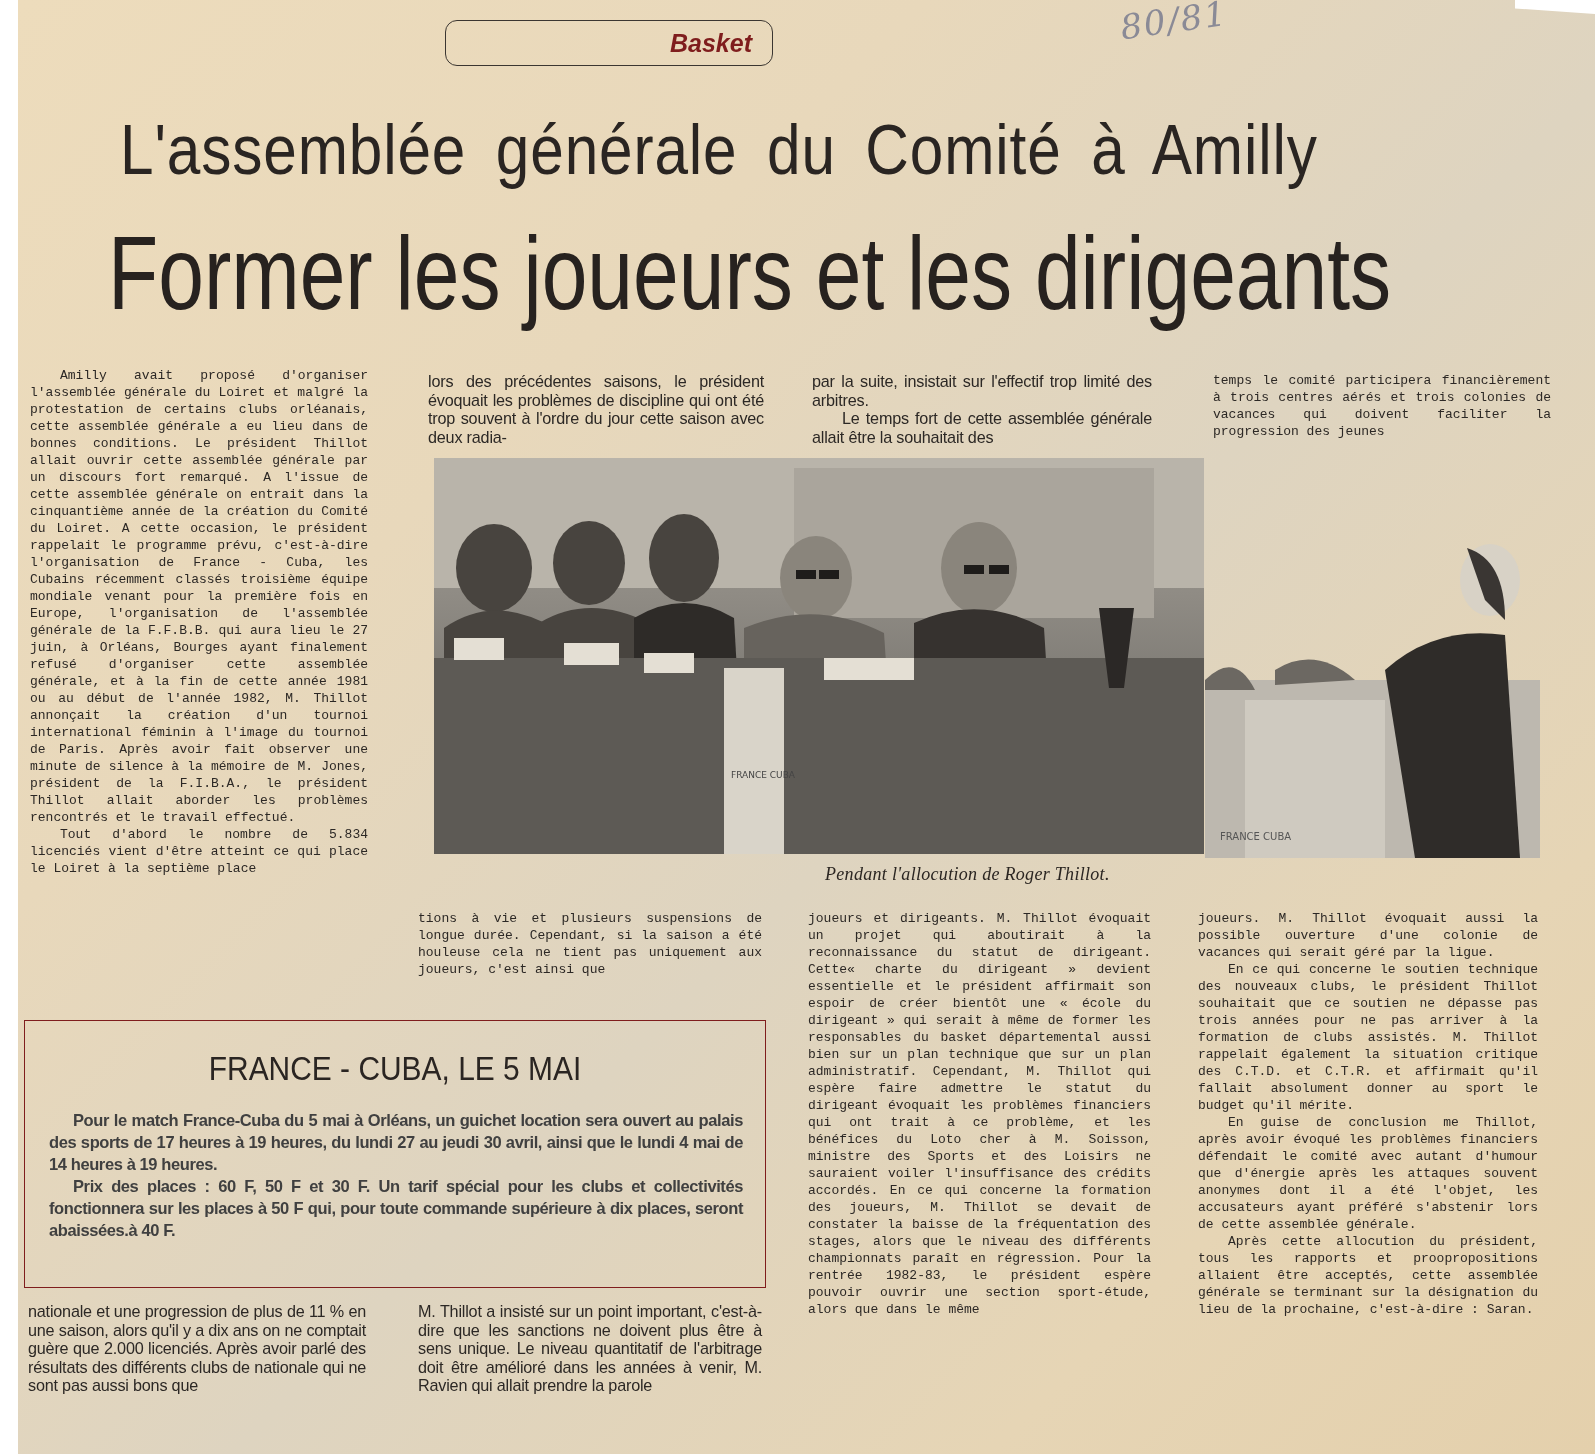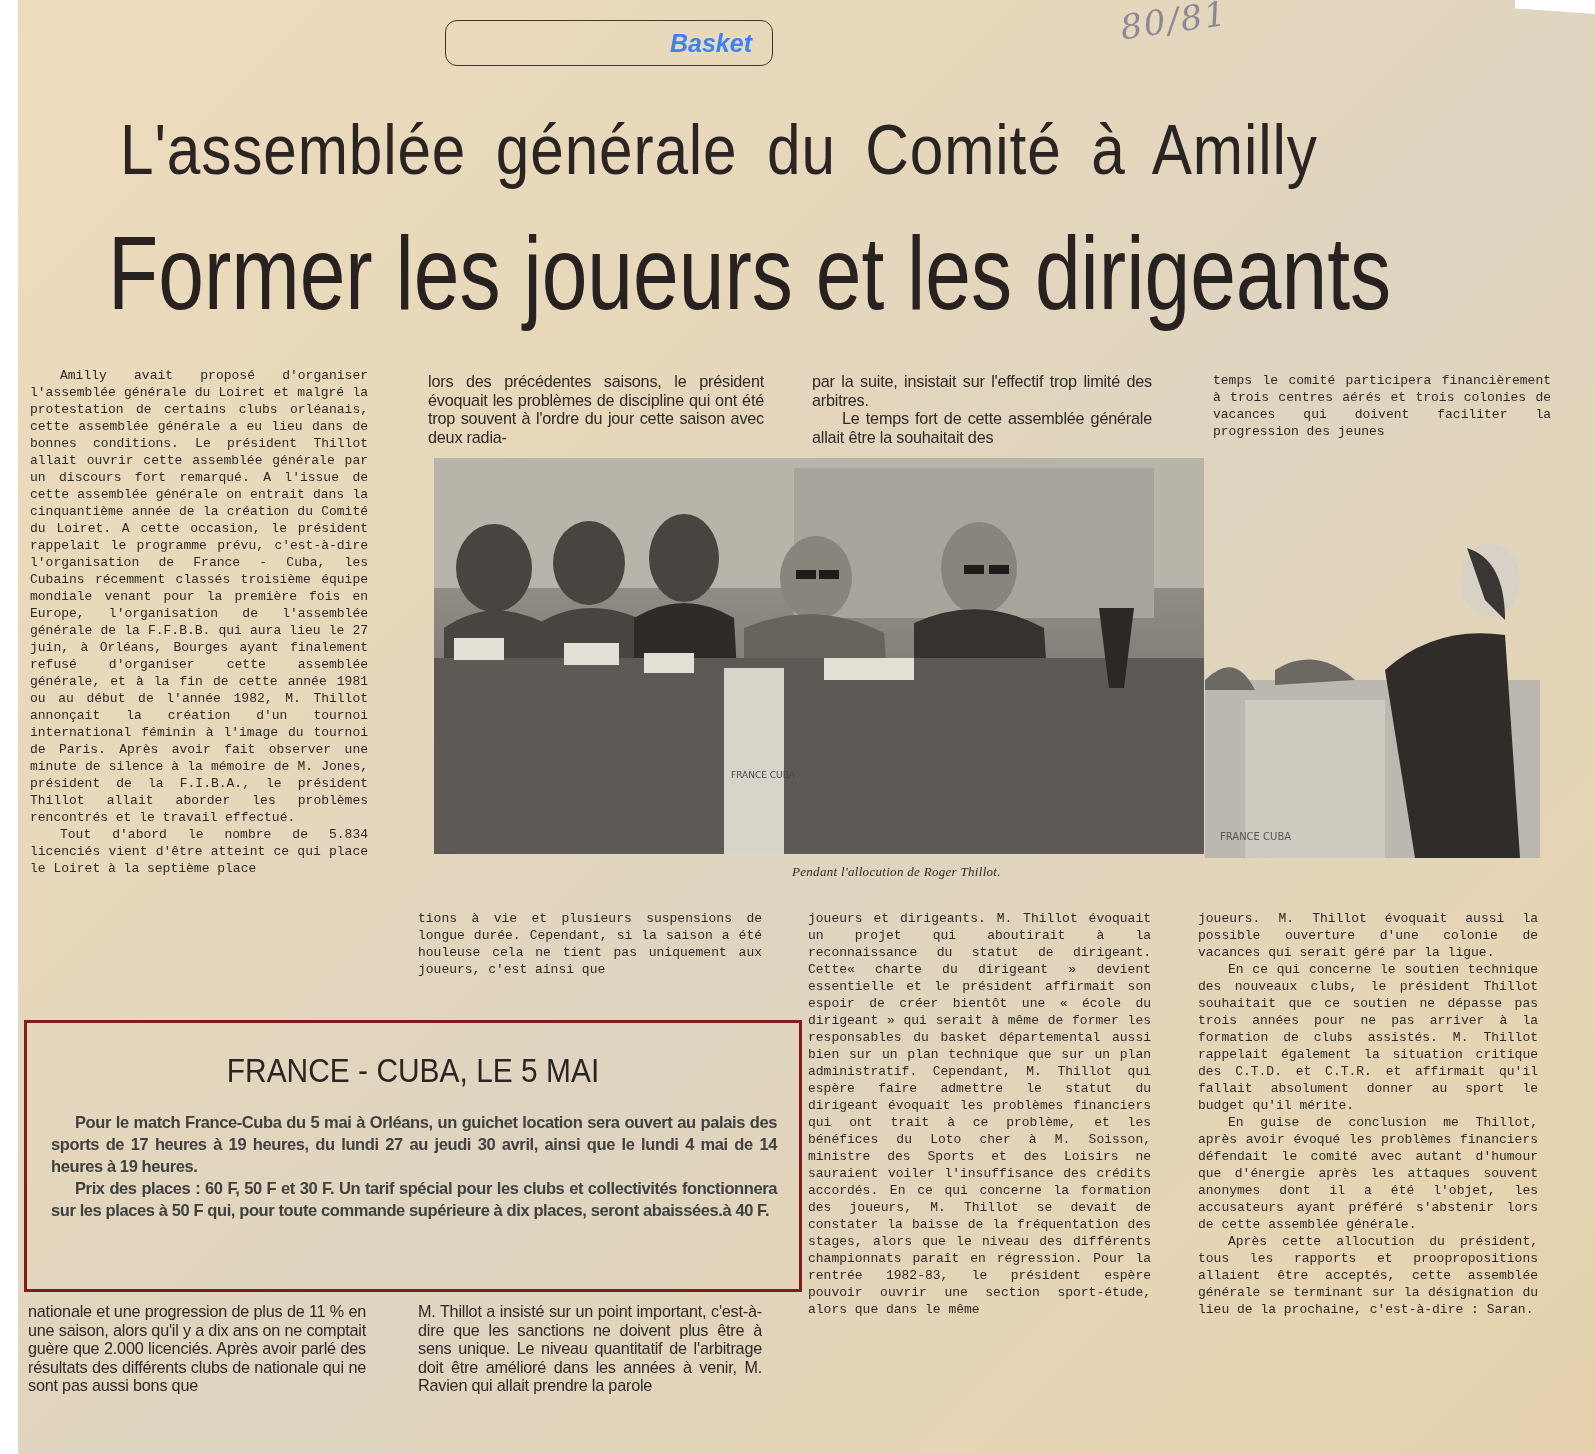--- a/index.html
+++ b/index.html
@@ -3,31 +3,31 @@
 <meta charset="utf-8">
 <style>
   html, body { margin:0; padding:0; }
   body { width:1595px; height:1454px; position:relative; overflow:hidden;
     background:#fff; font-family:"DejaVu Sans", sans-serif; color:#2b2724; }
   .paper { position:absolute; left:18px; top:0; width:1577px; height:1454px;
     background: linear-gradient(135deg,#eddcbc 0%,#e8d8bb 30%,#ded4c0 55%,#e6d5b5 80%,#e4d0ac 100%); }
   .torn-right { position:absolute; right:0; top:0; width:80px; height:14px; background:#fff; transform:skewY(4deg); transform-origin:right top; }
   .handnote { position:absolute; left:1120px; top:0px; font-family:"DejaVu Serif", serif; font-style:italic; font-size:34px; color:#8a8a96; transform:rotate(-8deg); letter-spacing:2px; }
   .section-tag { position:absolute; left:445px; top:20px; width:326px; height:44px; border:1.5px solid #3b3631; border-radius:12px; }
-  .section-tag span { position:absolute; right:20px; top:8px; font-family:"Liberation Sans", sans-serif; font-weight:bold; font-style:italic; font-size:25px; color:#3b82f6; }
+  .section-tag span { position:absolute; right:20px; top:8px; font-family:"Liberation Sans", sans-serif; font-weight:bold; font-style:italic; font-size:25px; color:#7f1d1d; }
   .h1 { position:absolute; left:120px; top:110px; width:1380px; font-family:"Liberation Sans", sans-serif; font-size:71px; line-height:80px; color:#2a2522; transform:scaleX(0.85); transform-origin:left top; white-space:nowrap; letter-spacing:1px; word-spacing:14px; }
   .h2 { position:absolute; left:108px; top:218px; width:1500px; font-family:"Liberation Sans", sans-serif; font-size:104px; line-height:110px; color:#27221f; transform:scaleX(0.79); transform-origin:left top; white-space:nowrap; }
   .col { position:absolute; font-size:13px; line-height:17px; text-align:justify; color:#2c2825;font-family:Liberation Mono, monospace; }
   .col p { margin:0; }
   .col p.ind { text-indent:30px; }
   .col.narrow { font-family:"Liberation Sans", sans-serif; font-size:16.2px; line-height:18.6px; letter-spacing:-0.2px; }
   .photo { position:absolute; left:434px; top:458px; width:770px; height:396px; background:linear-gradient(180deg,#a8a49c 0%,#8f8b84 35%,#7d7a74 60%,#5b5854 100%); overflow:hidden; }
   .photo2 { position:absolute; left:1205px; top:540px; width:335px; height:318px; overflow:hidden; }
-  .caption { position:absolute; left:792px; top:864px; font-family:"Liberation Serif", serif; font-style:italic; font-size:13px; color:#2b2622; letter-spacing:0.3px; }
-  .box { position:absolute; left:24px; top:1020px; width:740px; height:266px; border:3px solid #7f1d1d;padding-left:32px; }
+  .caption { position:absolute; left:825px; top:864px; font-family:"Liberation Serif", serif; font-style:italic; font-size:18px; color:#2b2622; letter-spacing:0.3px; }
+  .box { position:absolute; left:24px; top:1020px; width:740px; height:266px; border:1px solid #7f1d1d; }
   .box-title { position:absolute; left:0; width:100%; top:28px; text-align:center; font-family:"Liberation Sans", sans-serif; font-size:34px; color:#2a2522; transform:scaleX(0.88); }
   .box-body { position:absolute; left:24px; right:22px; top:88px; font-family:"Liberation Sans", sans-serif; font-weight:bold; font-size:16.5px; line-height:22px; text-align:justify; color:#404040; letter-spacing:-0.4px; }
   .box-body p { margin:0; text-indent:24px; }
 </style>
 </head>
 <body>
 
 <div class="paper"></div>
 <div class="torn-right"></div>
 

